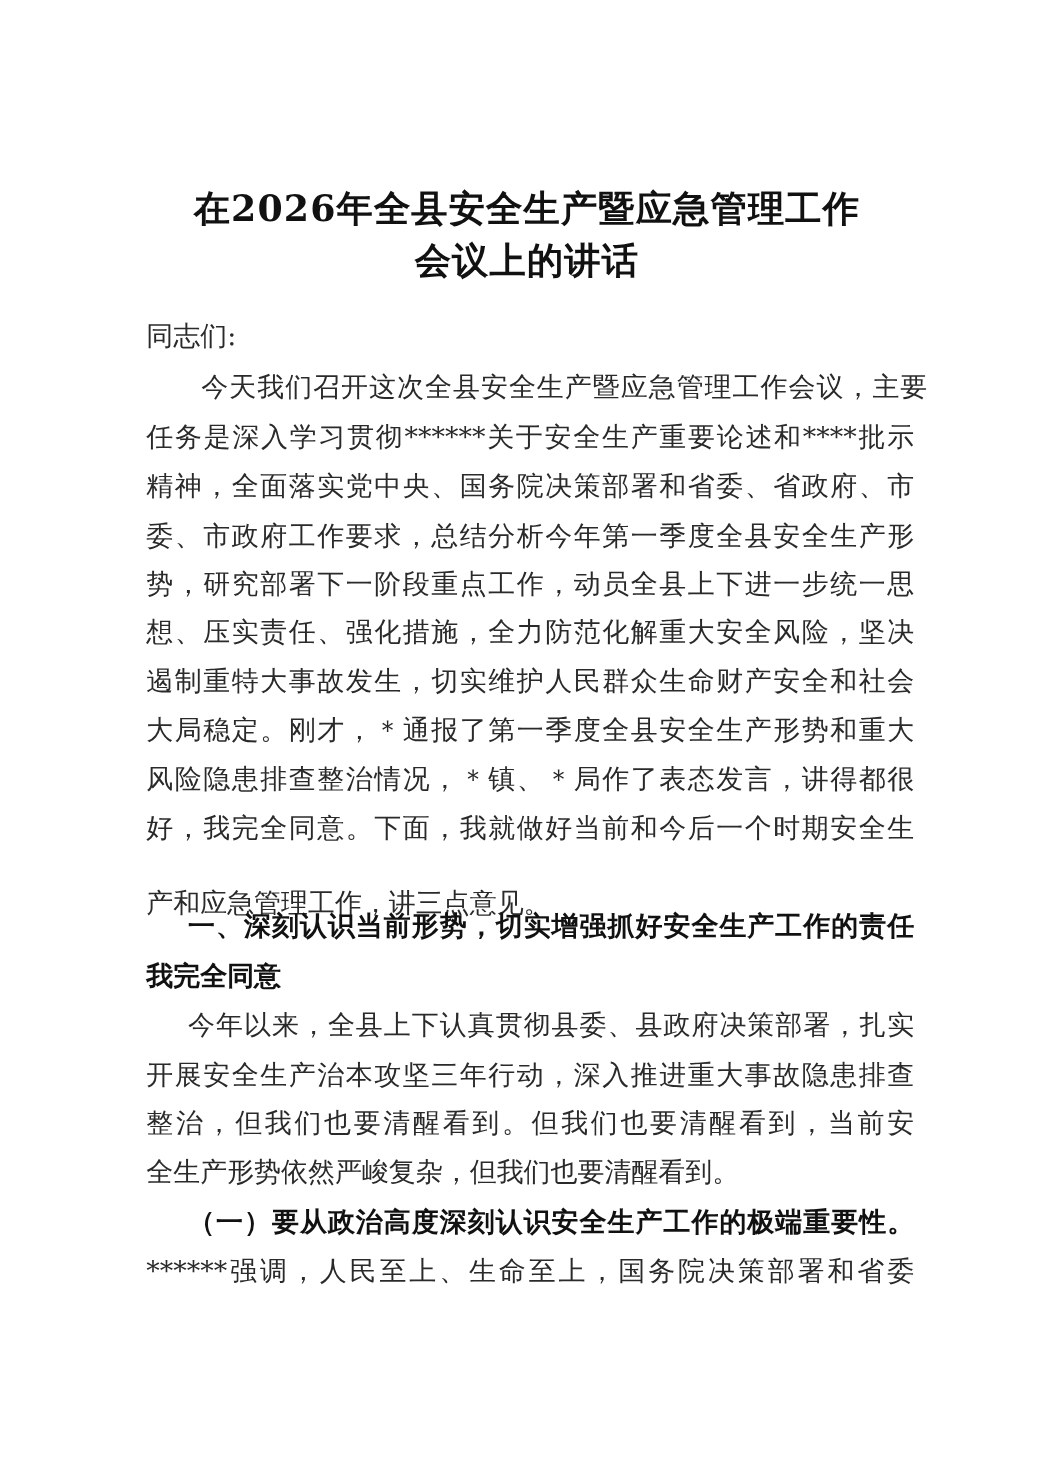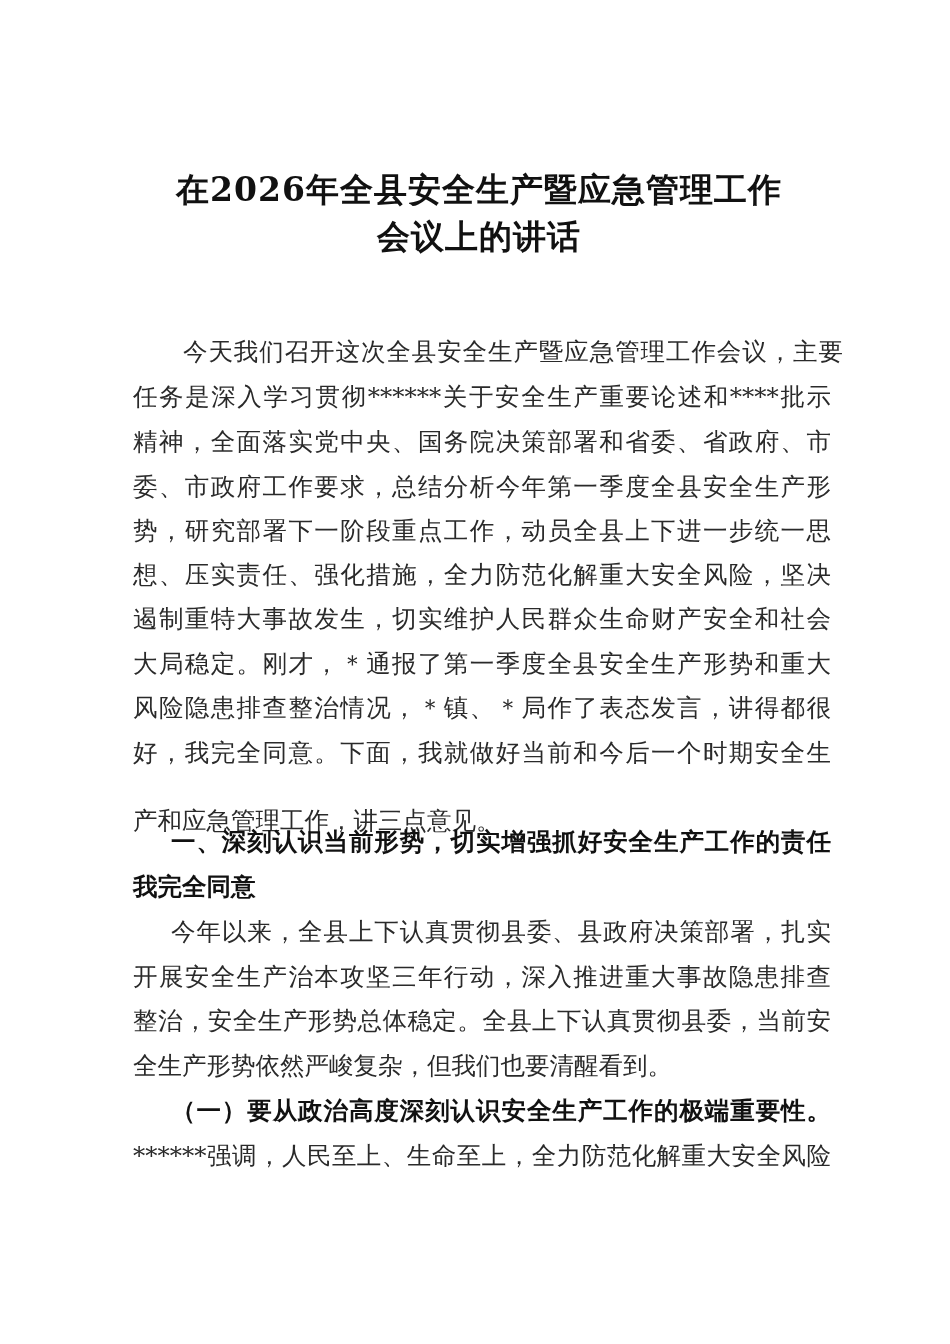--- a/index.html
+++ b/index.html
@@ -62,37 +62,38 @@
     }
   </style>
 </head>
 <body>
 
 <div class="page">
 
   <div class="title" style="top:170px;">在2026年全县安全生产暨应急管理工作</div>
   <div class="title" style="top:217px;">会议上的讲话</div>
 
+  <div class="line salutation" style="top:287px;">同志们:</div>
 
   <div class="line indent" style="top:333px;margin-left:12px;">今天我们召开这次全县安全生产暨应急管理工作会议，主要</div>
   <div class="line" style="top:378px;">任务是深入学习贯彻******关于安全生产重要论述和****批示</div>
   <div class="line" style="top:423px;">精神，全面落实党中央、国务院决策部署和省委、省政府、市</div>
   <div class="line" style="top:468px;">委、市政府工作要求，总结分析今年第一季度全县安全生产形</div>
   <div class="line" style="top:512px;">势，研究部署下一阶段重点工作，动员全县上下进一步统一思</div>
   <div class="line" style="top:556px;">想、压实责任、强化措施，全力防范化解重大安全风险，坚决</div>
   <div class="line" style="top:600px;">遏制重特大事故发生，切实维护人民群众生命财产安全和社会</div>
   <div class="line" style="top:645px;">大局稳定。刚才，＊通报了第一季度全县安全生产形势和重大</div>
   <div class="line" style="top:689px;">风险隐患排查整治情况，＊镇、＊局作了表态发言，讲得都很</div>
   <div class="line" style="top:734px;">好，我完全同意。下面，我就做好当前和今后一个时期安全生</div>
   <div class="line last" style="top:778px;margin-top:24px;">产和应急管理工作，讲三点意见。</div>
 
   <div class="line indent bold" style="top:823px;">一、深刻认识当前形势，切实增强抓好安全生产工作的责任</div>
   <div class="line bold last" style="top:868px;">我完全同意</div>
 
   <div class="line indent" style="top:913px;">今年以来，全县上下认真贯彻县委、县政府决策部署，扎实</div>
   <div class="line" style="top:958px;">开展安全生产治本攻坚三年行动，深入推进重大事故隐患排查</div>
-  <div class="line" style="top:1002px;">整治，安全生产形势总体稳定。全县上下认真贯彻县委，当前安</div>
+  <div class="line" style="top:1002px;">整治，但我们也要清醒看到。但我们也要清醒看到，当前安</div>
   <div class="line last" style="top:1047px;">全生产形势依然严峻复杂，但我们也要清醒看到。</div>
 
   <div class="line indent bold" style="top:1092px;">（一）要从政治高度深刻认识安全生产工作的极端重要性。</div>
-  <div class="line" style="top:1137px;">******强调，人民至上、生命至上，全力防范化解重大安全风险</div>
+  <div class="line" style="top:1137px;">******强调，人民至上、生命至上，国务院决策部署和省委</div>
 
 </div>
 
 </body></html>

